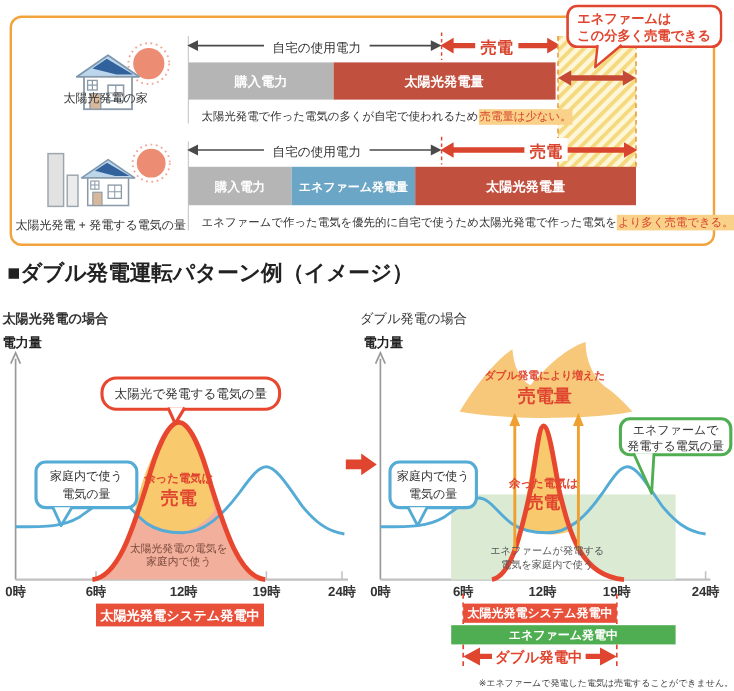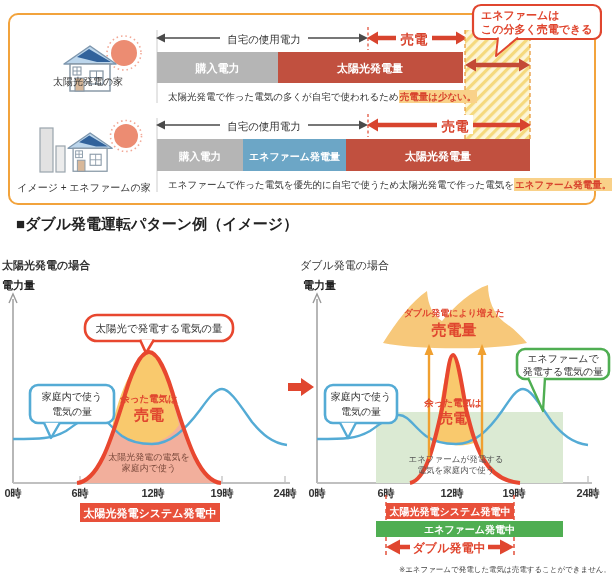--- a/index.html
+++ b/index.html
@@ -3,22 +3,22 @@
 <meta charset="utf-8">
 <style>
   html,body{margin:0;padding:0;background:#fff;}
   body{font-family:"Liberation Sans","DejaVu Sans",sans-serif;}
   #stage{position:relative;width:612px;height:576px;background:#fff;overflow:hidden;}
   svg text{font-family:"Liberation Sans","DejaVu Sans",sans-serif;}
   .abs{position:absolute;}
   #top-border{left:8px;top:13px;width:584px;height:188px;border:2px solid #F2A33C;border-radius:10px;}
   .house-label{font-size:10px;color:#333;text-align:center;white-space:nowrap;}
   .desc{font-size:9.5px;color:#333;white-space:nowrap;}
-  .desc .hl{background:#F9D189;color:#D8442E;font-weight:bold;padding:1px 1px;}
-  #heading{left:16px;top:215px;font-size:15px;font-weight:600;color:#222;white-space:nowrap;}
+  .desc .hl{background:#F9D189;color:#D8442E;font-weight:normal;padding:1px 1px;}
+  #heading{left:6px;top:215px;font-size:18px;font-weight:600;color:#222;white-space:nowrap;}
   .subtitle{font-size:11px;color:#333;white-space:nowrap;}
 </style>
 </head>
 <body>
 
 <div id="stage">
 
   <div class="abs" id="top-border"></div>
 
   <svg class="abs" style="left:10px;top:0;" width="592" height="204" viewBox="0 0 592 204">
@@ -124,23 +124,23 @@
 
     <g>
       <rect x="463" y="5" width="128" height="34" rx="8" fill="#fff" stroke="#E0462F" stroke-width="2.2"></rect>
       <path d="M488,37.5 L486,56 L508,37.5" fill="#fff" stroke="#E0462F" stroke-width="2" stroke-linejoin="round"></path>
       <text x="471" y="19" font-size="11" font-weight="bold" fill="#E0462F">エネファームは</text>
       <text x="471" y="33" font-size="11" font-weight="bold" fill="#E0462F">この分多く売電できる</text>
     </g>
   </svg>
 
   <div class="abs house-label" style="left:38px;top:75px;width:100px;">太陽光発電の家</div>
-  <div class="abs house-label" style="left:5px;top:181px;width:158px;">イメージ + エネファームの家</div>
+  <div class="abs house-label" style="left:5px;top:181px;width:158px;">太陽光発電 + 発電する電気の量</div>
   <div class="abs desc" style="left:168px;top:91px;"><span>太陽光発電で作った電気の多くが自宅で使われるため</span><span class="hl">売電量は少ない。</span></div>
-  <div class="abs desc" style="left:168px;top:179px;"><span>エネファームで作った電気を優先的に自宅で使うため太陽光発電で作った電気を</span><span class="hl">エネファーム発電量。</span></div>
+  <div class="abs desc" style="left:168px;top:179px;"><span>エネファームで作った電気を優先的に自宅で使うため太陽光発電で作った電気を</span><span class="hl">より多く売電できる。</span></div>
 
   <div class="abs" id="heading">■ダブル発電運転パターン例（イメージ）</div>
   <div class="abs subtitle" style="left:2px;top:258px;font-weight:bold;">太陽光発電の場合</div>
   <div class="abs subtitle" style="left:300px;top:258px;">ダブル発電の場合</div>
 
   <svg class="abs" style="left:0;top:275px;" width="300" height="255" viewBox="0 0 300 255">
     <text x="2" y="14" font-size="11" font-weight="bold" fill="#222">電力量</text>
     <g>
       <line x1="13" y1="24" x2="13" y2="208" stroke="#999" stroke-width="1.4"></line>
       <polyline points="9,28 13,19 17,28" fill="none" stroke="#999" stroke-width="1.4"></polyline>

